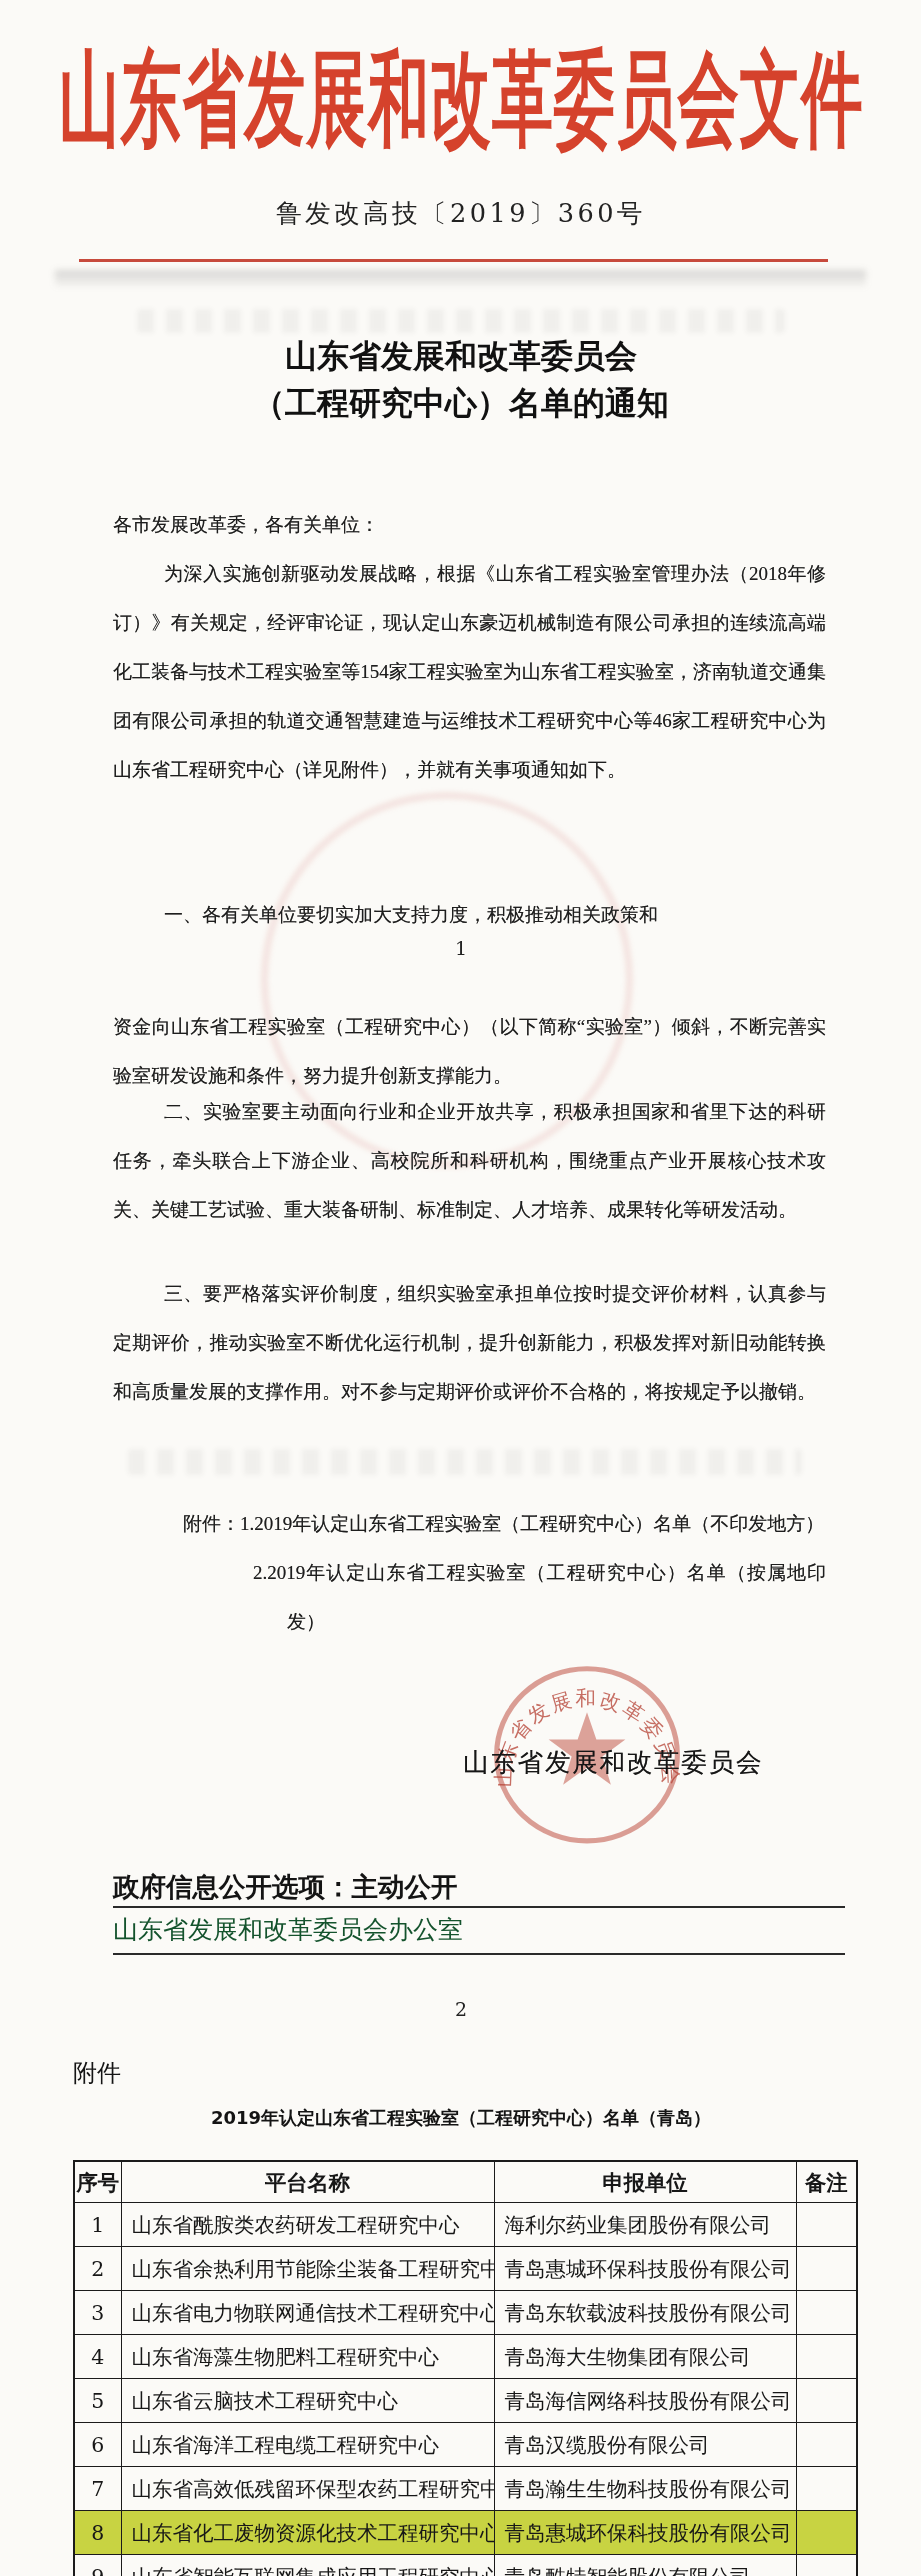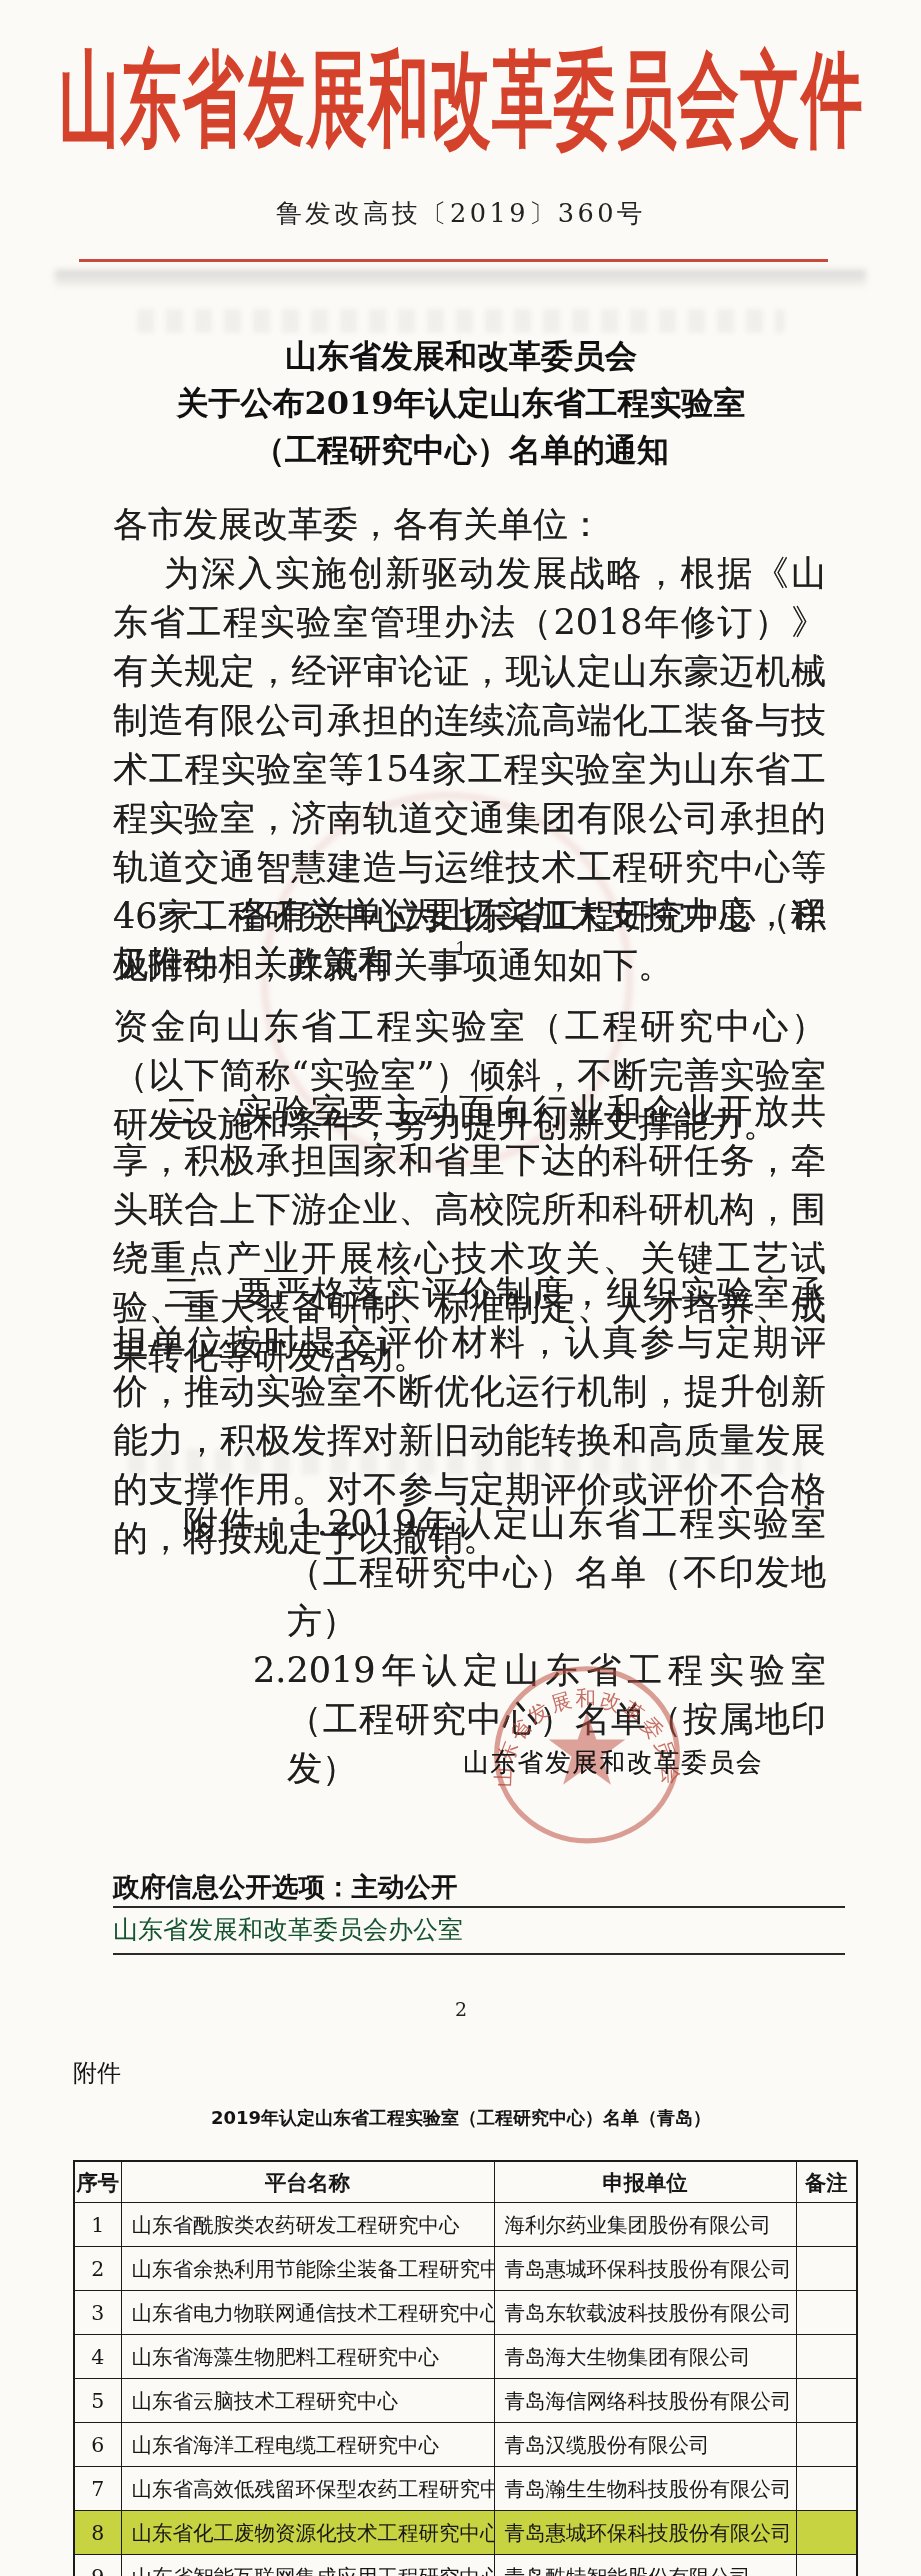--- a/index.html
+++ b/index.html
@@ -29,23 +29,24 @@
     background:linear-gradient(180deg,rgba(70,70,70,.20),rgba(130,130,130,.04));
     filter:blur(3.4px);
   }
   
   .doc-title{
     top:333px;left:0;width:922px;text-align:center;
     font-size:32px;font-weight:700;line-height:47px;color:#111;
   }
   
   .par{
-    left:113px;width:713px;font-size:35px;line-height:49px;
+    left:113px;width:713px;font-size:19px;line-height:49px;
     text-align:justify;text-justify:inter-ideograph;
     text-shadow:0 0 0.4px rgba(0,0,0,.55);
+    font-family:Liberation Serif, serif;
   }
   .indent{text-indent:51px;}
   .page-num{left:0;width:922px;text-align:center;font-size:19px;color:#222;}
   .attach-block{top:1499px;padding-left:174px;box-sizing:border-box;}
   .attach-line1{text-indent:-104px;}
   .attach-line2{text-indent:-34px;}
   .signature{
     top:1745px;left:463px;font-size:25.6px;letter-spacing:1.7px;color:#161616;
     text-shadow:0 0 0.4px rgba(0,0,0,.55);
   }
@@ -97,21 +98,20 @@
 <body>
 
 <div class="abs banner">山东省发展和改革委员会文件</div>
 <div class="abs doc-number">鲁发改高技〔2019〕360号</div>
 <div class="abs red-rule"></div>
 <div class="abs rule-shadow"></div>
 <div class="abs ghost-band" style="top:309px;left:137px;width:648px;height:24px;"></div>
 
 <div class="abs doc-title">
   <div>山东省发展和改革委员会</div>
-  <div>关于公布2019年认定山东省工程实验室</div>
   <div>（工程研究中心）名单的通知</div>
 </div>
 
 <div class="abs ghost-seal"></div>
 
 <div class="abs par" style="top:500px;">各市发展改革委，各有关单位：</div>
 <div class="abs par indent" style="top:549px;">为深入实施创新驱动发展战略，根据《山东省工程实验室管理办法（2018年修订）》有关规定，经评审论证，现认定山东豪迈机械制造有限公司承担的连续流高端化工装备与技术工程实验室等154家工程实验室为山东省工程实验室，济南轨道交通集团有限公司承担的轨道交通智慧建造与运维技术工程研究中心等46家工程研究中心为山东省工程研究中心（详见附件），并就有关事项通知如下。</div>
 <div class="abs par indent" style="top:890px;">一、各有关单位要切实加大支持力度，积极推动相关政策和</div>
 <div class="abs page-num" style="top:937px;">1</div>
 <div class="abs par" style="top:1002px;">资金向山东省工程实验室（工程研究中心）（以下简称“实验室”）倾斜，不断完善实验室研发设施和条件，努力提升创新支撑能力。</div>

